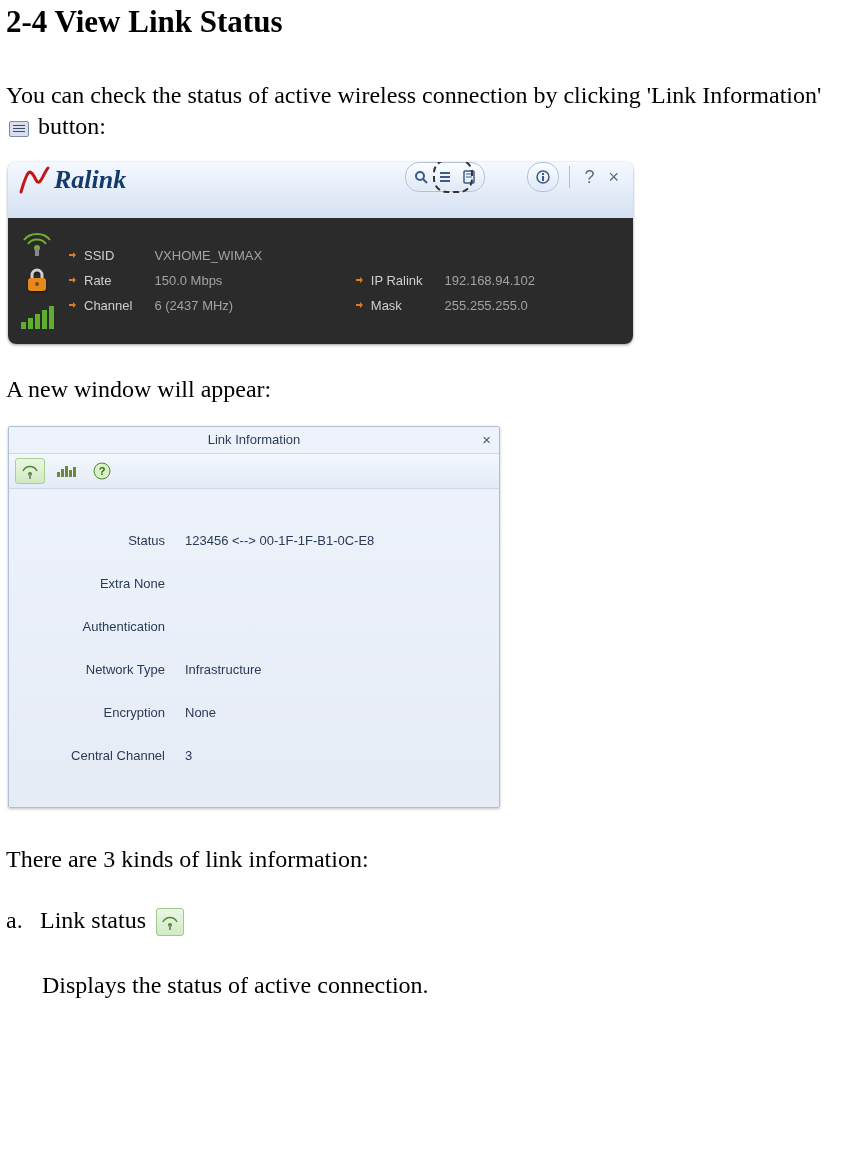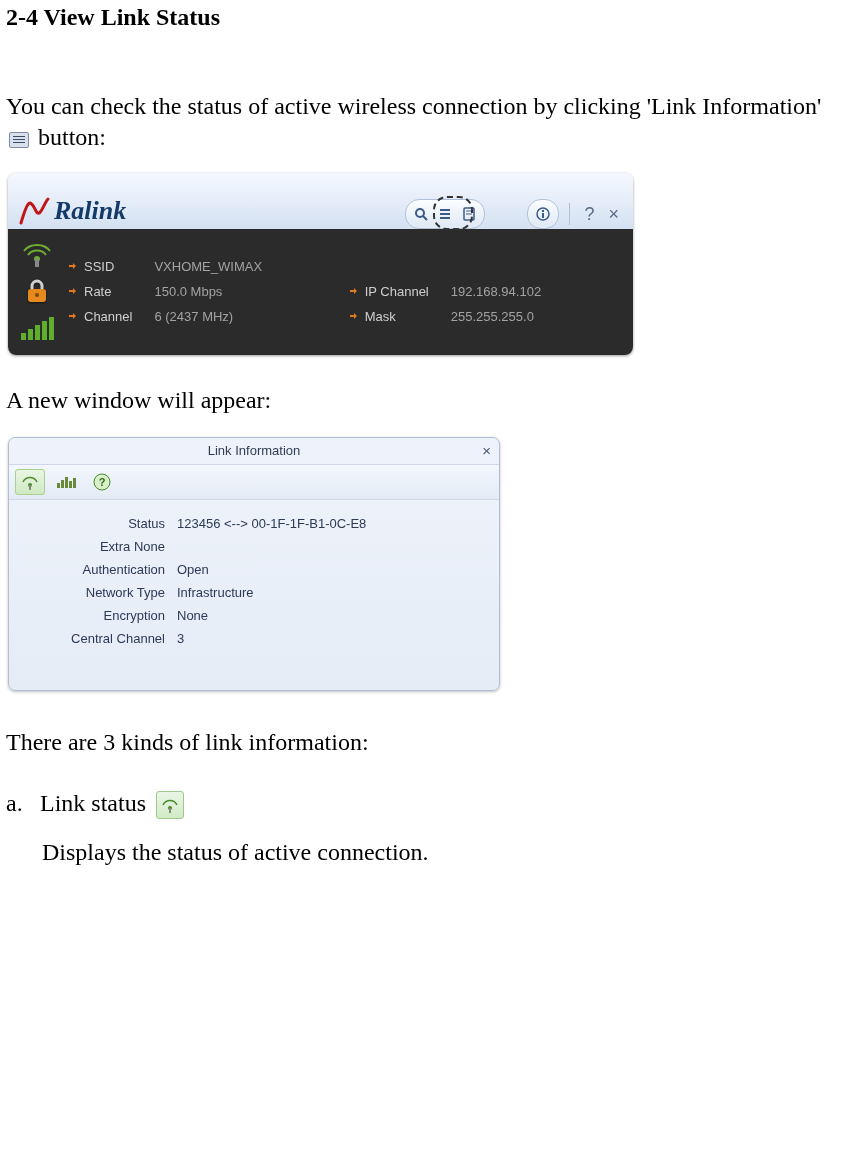--- a/index.html
+++ b/index.html
@@ -6,23 +6,23 @@
     font-family: "Times New Roman", Times, serif;
     font-size: 24px;
     color: #000;
     margin: 0;
     padding: 4px 6px;
     width: 843px;
     box-sizing: border-box;
     background: #fff;
   }
   h2.section-title {
-    font-size: 24px;
+    font-size: 31px;
     font-weight: bold;
-    margin: 0 0 60px 0;
+    margin: 0 0 40px 0;
   }
   p.body-text {
     margin: 0 0 20px 0;
     line-height: 1.3;
   }
   .inline-icon-small {
     display: inline-block;
     width: 18px;
     height: 14px;
     background: #d9e0ec;
@@ -56,21 +56,21 @@
     margin: 20px 0 30px 2px;
     border-radius: 8px;
     overflow: hidden;
     box-shadow: 0 1px 3px rgba(0,0,0,.4);
     font-family: Tahoma, Verdana, sans-serif;
   }
   .ralink-top {
     height: 56px;
     background: linear-gradient(#f5f9ff, #d4e1f2);
     display: flex;
-    align-items: flex-end;
+    align-items: flex-start;
     padding: 0 10px;
     position: relative;
   }
   .ralink-logo {
     display: flex;
     align-items: center;
     gap: 2px;
   }
   .ralink-top-icons {
     display:flex;
@@ -142,21 +142,21 @@
     width:10px;height:10px;display:inline-block;
   }
   .orange-dot svg{display:block}
 
   
   .linkinfo-window{
     width:490px;
     margin:6px 0 20px 2px;
     background:linear-gradient(#eef3fb,#e6ecf6);
     border:1px solid #b0bed6;
-    border-radius:7px;
+    border-radius:2px;
     font-family: Tahoma, Verdana, sans-serif;
     font-size:13px;
     color:#2a3a55;
     box-shadow:0 1px 3px rgba(0,0,0,.25);
   }
   .linkinfo-titlebar{
     position:relative;
     height:26px;
     text-align:center;
     line-height:26px;
@@ -181,34 +181,35 @@
   .tool-btn.active{
     background:linear-gradient(#e9f7e2,#cfe9c2);
     border-color:#a8d18f;
   }
   .linkinfo-body{
     padding:16px 16px 36px 16px;
   }
   .li-row{
     display:grid;
     grid-template-columns:140px 1fr;
-    gap:12px;
+    gap:20px;
     margin-bottom:8px;
     align-items:center;
+    margin-top:28px;
   }
   .li-label{
     text-align:right;color:#2b3a55;
   }
   .li-value{color:#2b3a55;}
 
   .list-item{
     margin:32px 0 0 0;
   }
   .list-item .marker{display:inline-block;width:28px;}
-  .sub-text{margin:20px 0 0 36px;}
+  .sub-text{margin:36px 0 0 36px;}
 </style>
 </head>
 <body>
 
 <h2 class="section-title">2-4 View Link Status</h2>
 
 <p class="body-text">
   <span>You can check the status of active wireless connection by clicking 'Link Information' </span><span class="inline-icon-small"></span><span> button:</span>
 </p>
 
@@ -312,21 +313,21 @@
           </span>
           <span>Rate</span>
         </div>
       <div class="val">150.0 Mbps</div>
       <div class="lbl">
           <span class="orange-dot">
             <svg width="10" height="10">
               <path d="M2 5 L5 2 L5 4 L9 4 L9 6 L5 6 L5 8 Z" fill="#e07a1e" transform="rotate(180 5 5)"></path>
             </svg>
           </span>
-          <span>IP Channel</span>
+          <span>IP Ralink</span>
         </div>
       <div class="val">192.168.94.102</div>
 
       <div class="lbl">
           <span class="orange-dot">
             <svg width="10" height="10">
               <path d="M2 5 L5 2 L5 4 L9 4 L9 6 L5 6 L5 8 Z" fill="#e07a1e" transform="rotate(180 5 5)"></path>
             </svg>
           </span>
           <span>Channel</span>
@@ -379,21 +380,20 @@
   <div class="linkinfo-body">
     <div class="li-row">
         <div class="li-label">Status</div>
         <div class="li-value">123456 &lt;--&gt; 00-1F-1F-B1-0C-E8</div>
       </div>
     <div class="li-row">
         <div class="li-label">Extra None</div>
       </div>
     <div class="li-row">
         <div class="li-label">Authentication</div>
-        <div class="li-value">Open</div>
       </div>
     <div class="li-row">
         <div class="li-label">Network Type</div>
         <div class="li-value">Infrastructure</div>
       </div>
     <div class="li-row">
         <div class="li-label">Encryption</div>
         <div class="li-value">None</div>
       </div>
     <div class="li-row">

